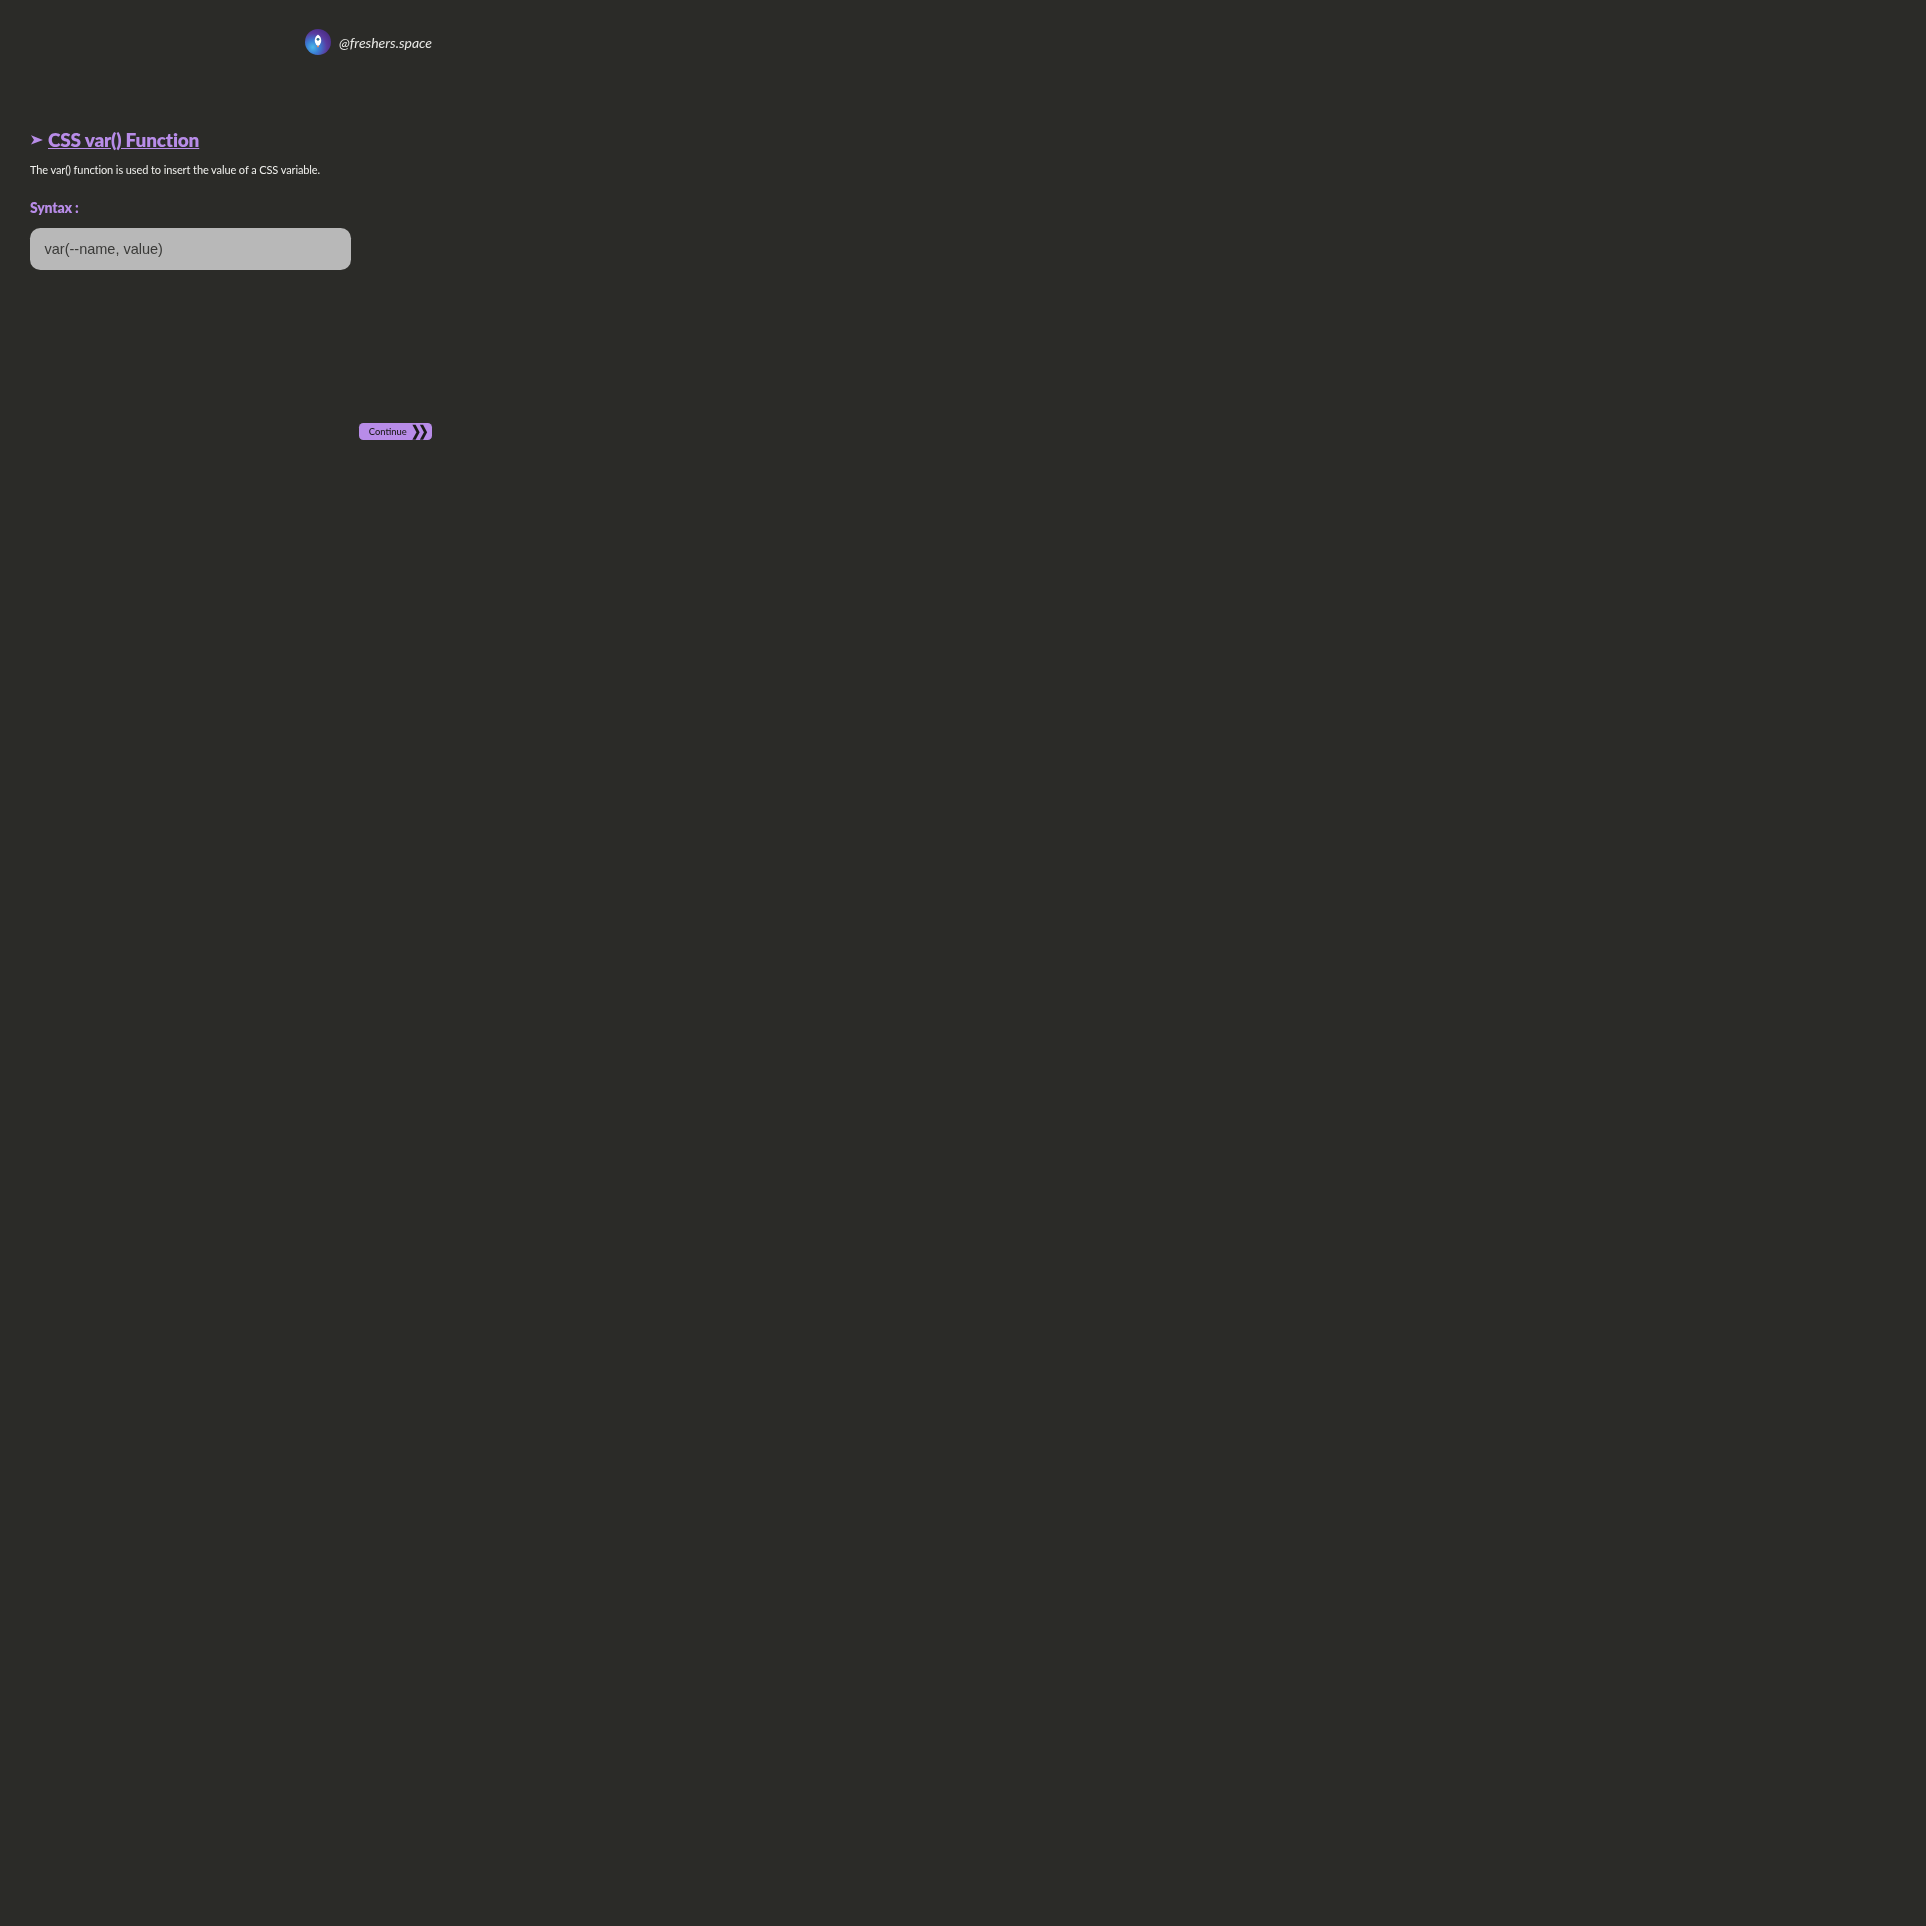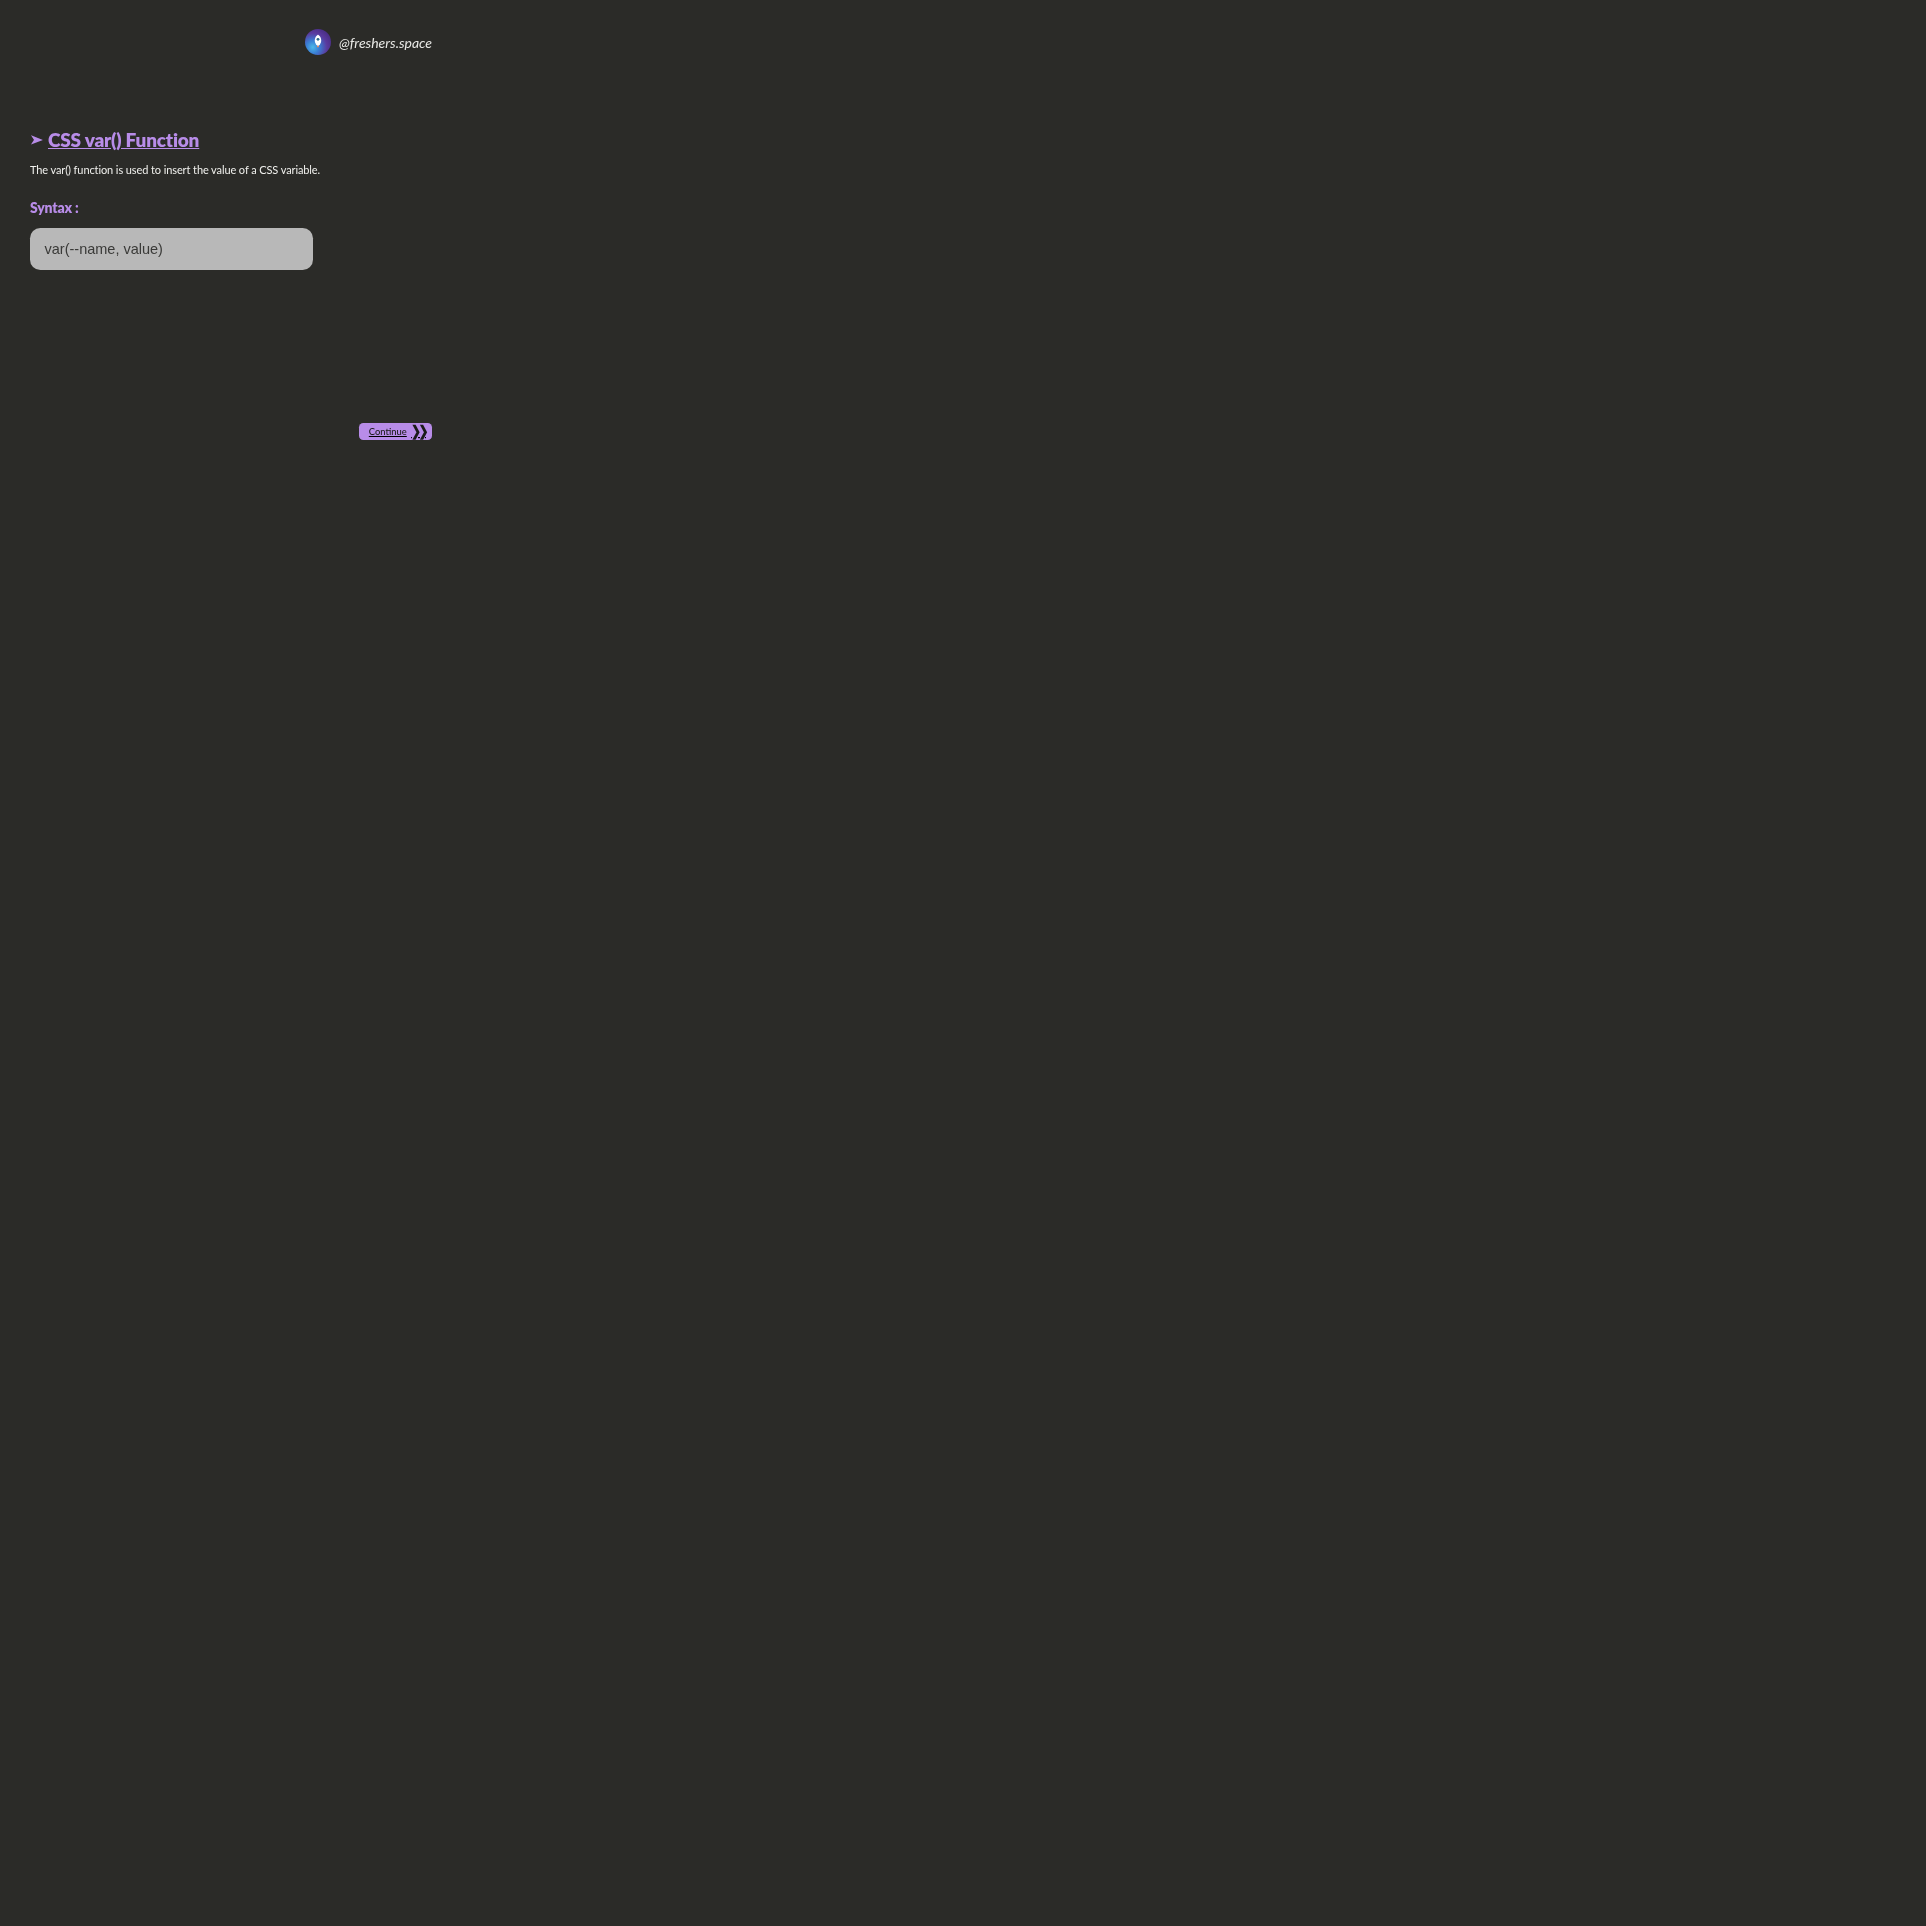--- a/index.html
+++ b/index.html
@@ -83,40 +83,39 @@
       color: #b88ce8;
       font-size: 14px;
       font-weight: 800;
       margin-bottom: 12px;
       letter-spacing: -0.2px;
     }
     .code-box {
       background: #b8b8b8;
       border-radius: 10.3px;
       padding: 13px 14.5px;
-      width: 283px;
+      width: 321px;
     }
     .code-text {
       color: #3a3a38;
       font-size: 14.5px;
       font-weight: 400;
       font-family: 'Segoe UI', sans-serif;
     }
     .continue-btn {
       position: absolute;
       bottom: 22px;
       right: 30px;
       background: #b88ce8;
       border-radius: 4.3px;
       padding: 2.6px 6px 2.6px 9.4px;
       display: flex;
       align-items: center;
       gap: 4.3px;
       cursor: pointer;
-      text-decoration: underline;
     }
     .continue-text {
       color: #1a1a18;
       font-size: 9.4px;
       font-weight: 500;
     }
     .continue-chevrons {
       color: #1a1a18;
       font-size: 12px;
       font-weight: 900;

